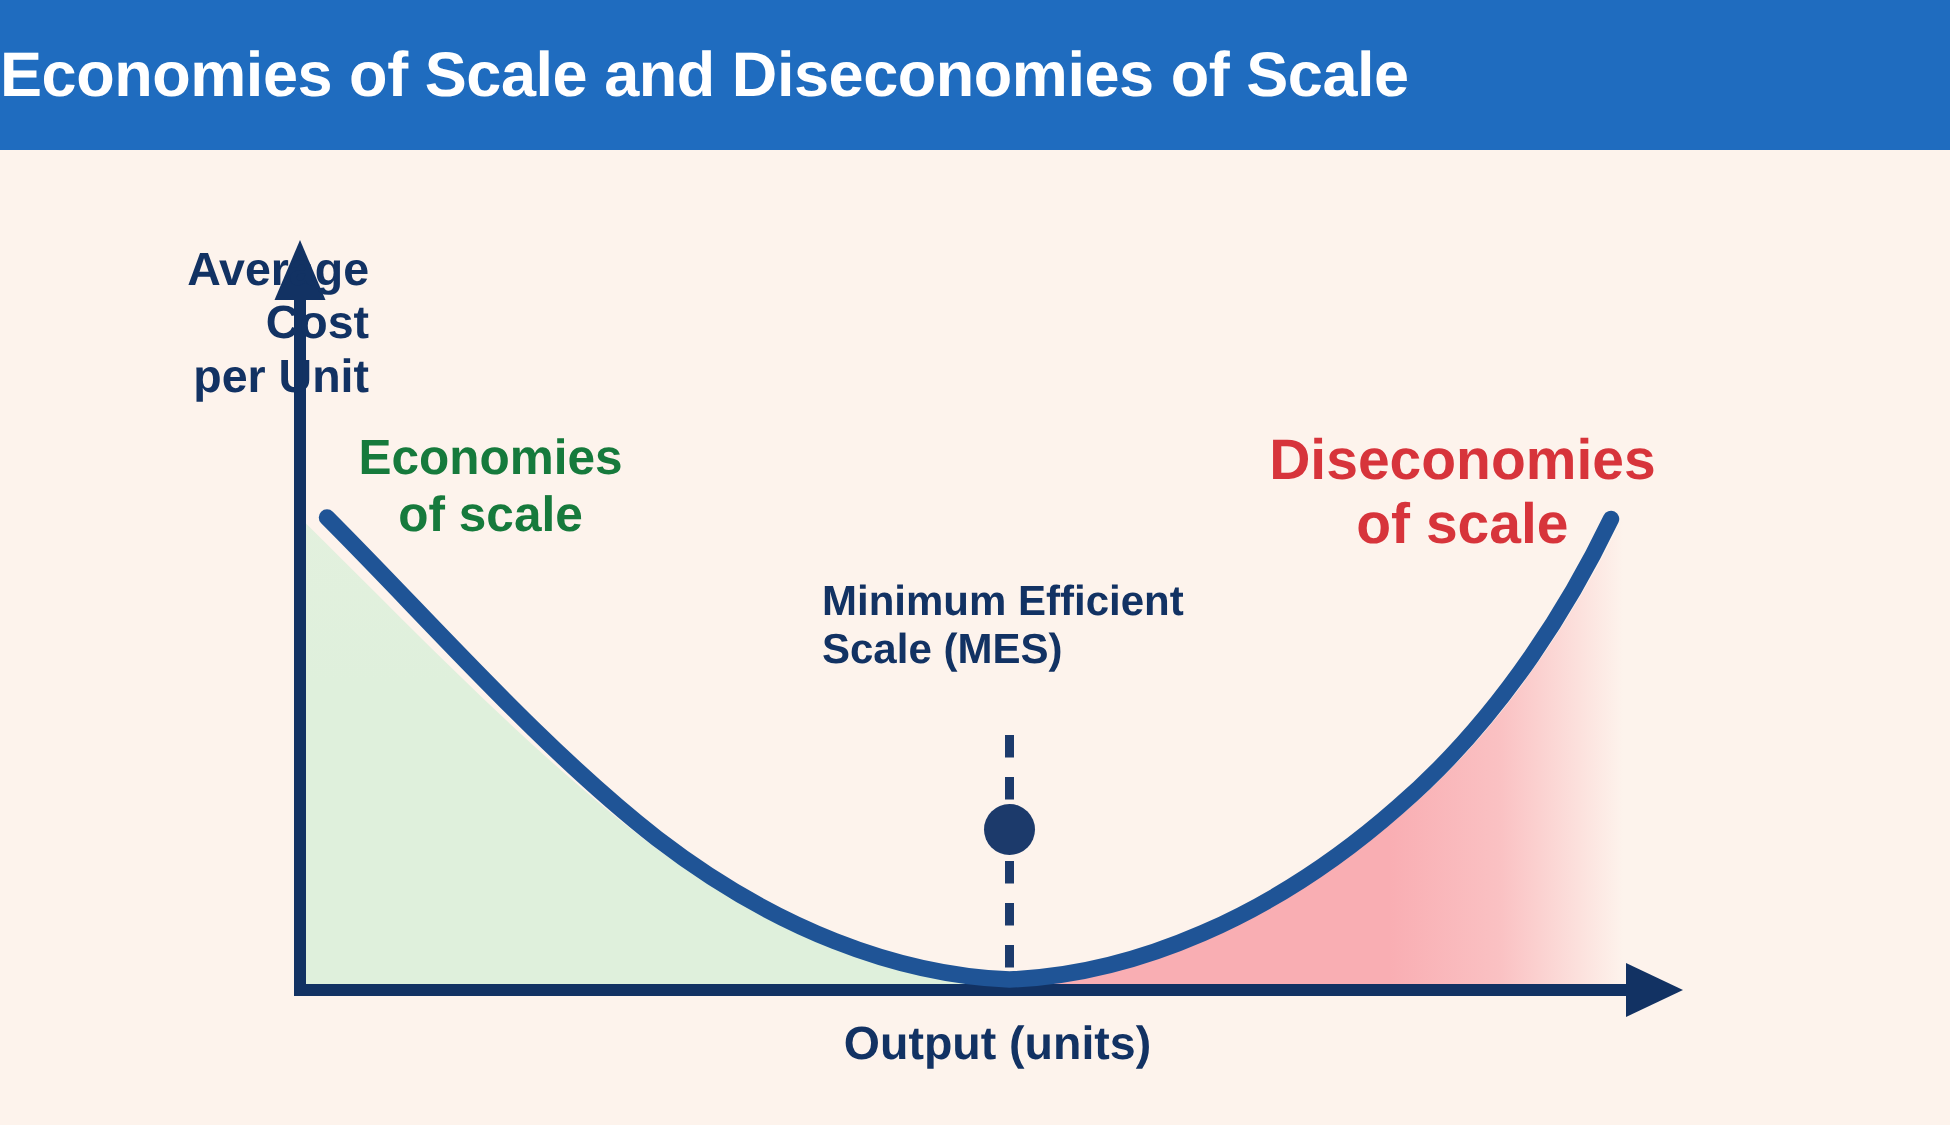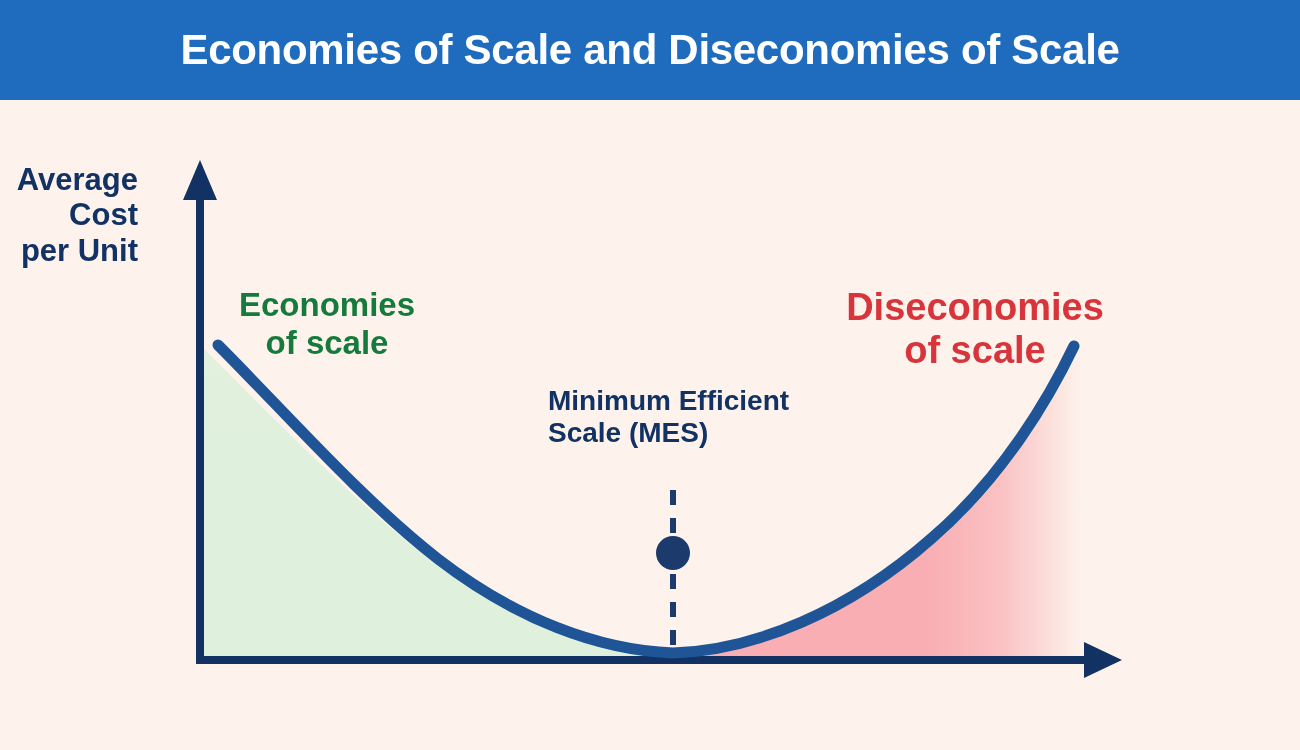--- a/index.html
+++ b/index.html
@@ -26,21 +26,21 @@
   
   #header-banner {
     position: absolute;
     left: 0;
     top: 0;
     width: 1300px;
     height: 100px;
     background: #1f6cbf;
     display: flex;
     align-items: center;
-    justify-content: center;
+    justify-content: flex-start;
   }
   #header-title {
     color: #ffffff;
     font-size: 42px;
     font-weight: bold;
     letter-spacing: -0.3px;
     line-height: 1;
     text-align: center;
     white-space: nowrap;
   }
@@ -65,21 +65,21 @@
   
   .anno {
     position: absolute;
     line-height: 1.14;
     font-weight: bold;
     white-space: pre-line;
     pointer-events: none;
   }
 
   #y-axis-label {
-    right: 1162px;          
+    right: 1054px;          
     top: 62px;
     text-align: right;
     color: #123263;
     font-size: 31px;
   }
 
   #economies-label {
     left: 232px;
     top: 186px;
     text-align: center;
@@ -183,15 +183,16 @@
 per Unit</div>
 
     <div class="anno" id="economies-label" style="left: 239px;">Economies
 of scale</div>
 
     <div class="anno" id="diseconomies-label" style="left: 846.125px;">Diseconomies
 of scale</div>
 
     <div class="anno" id="mes-label">Minimum Efficient Scale (MES)</div>
 
+    <div class="anno" id="x-axis-label">Output (units)</div>
 
   </div>
 </div>
 
 </body></html>

